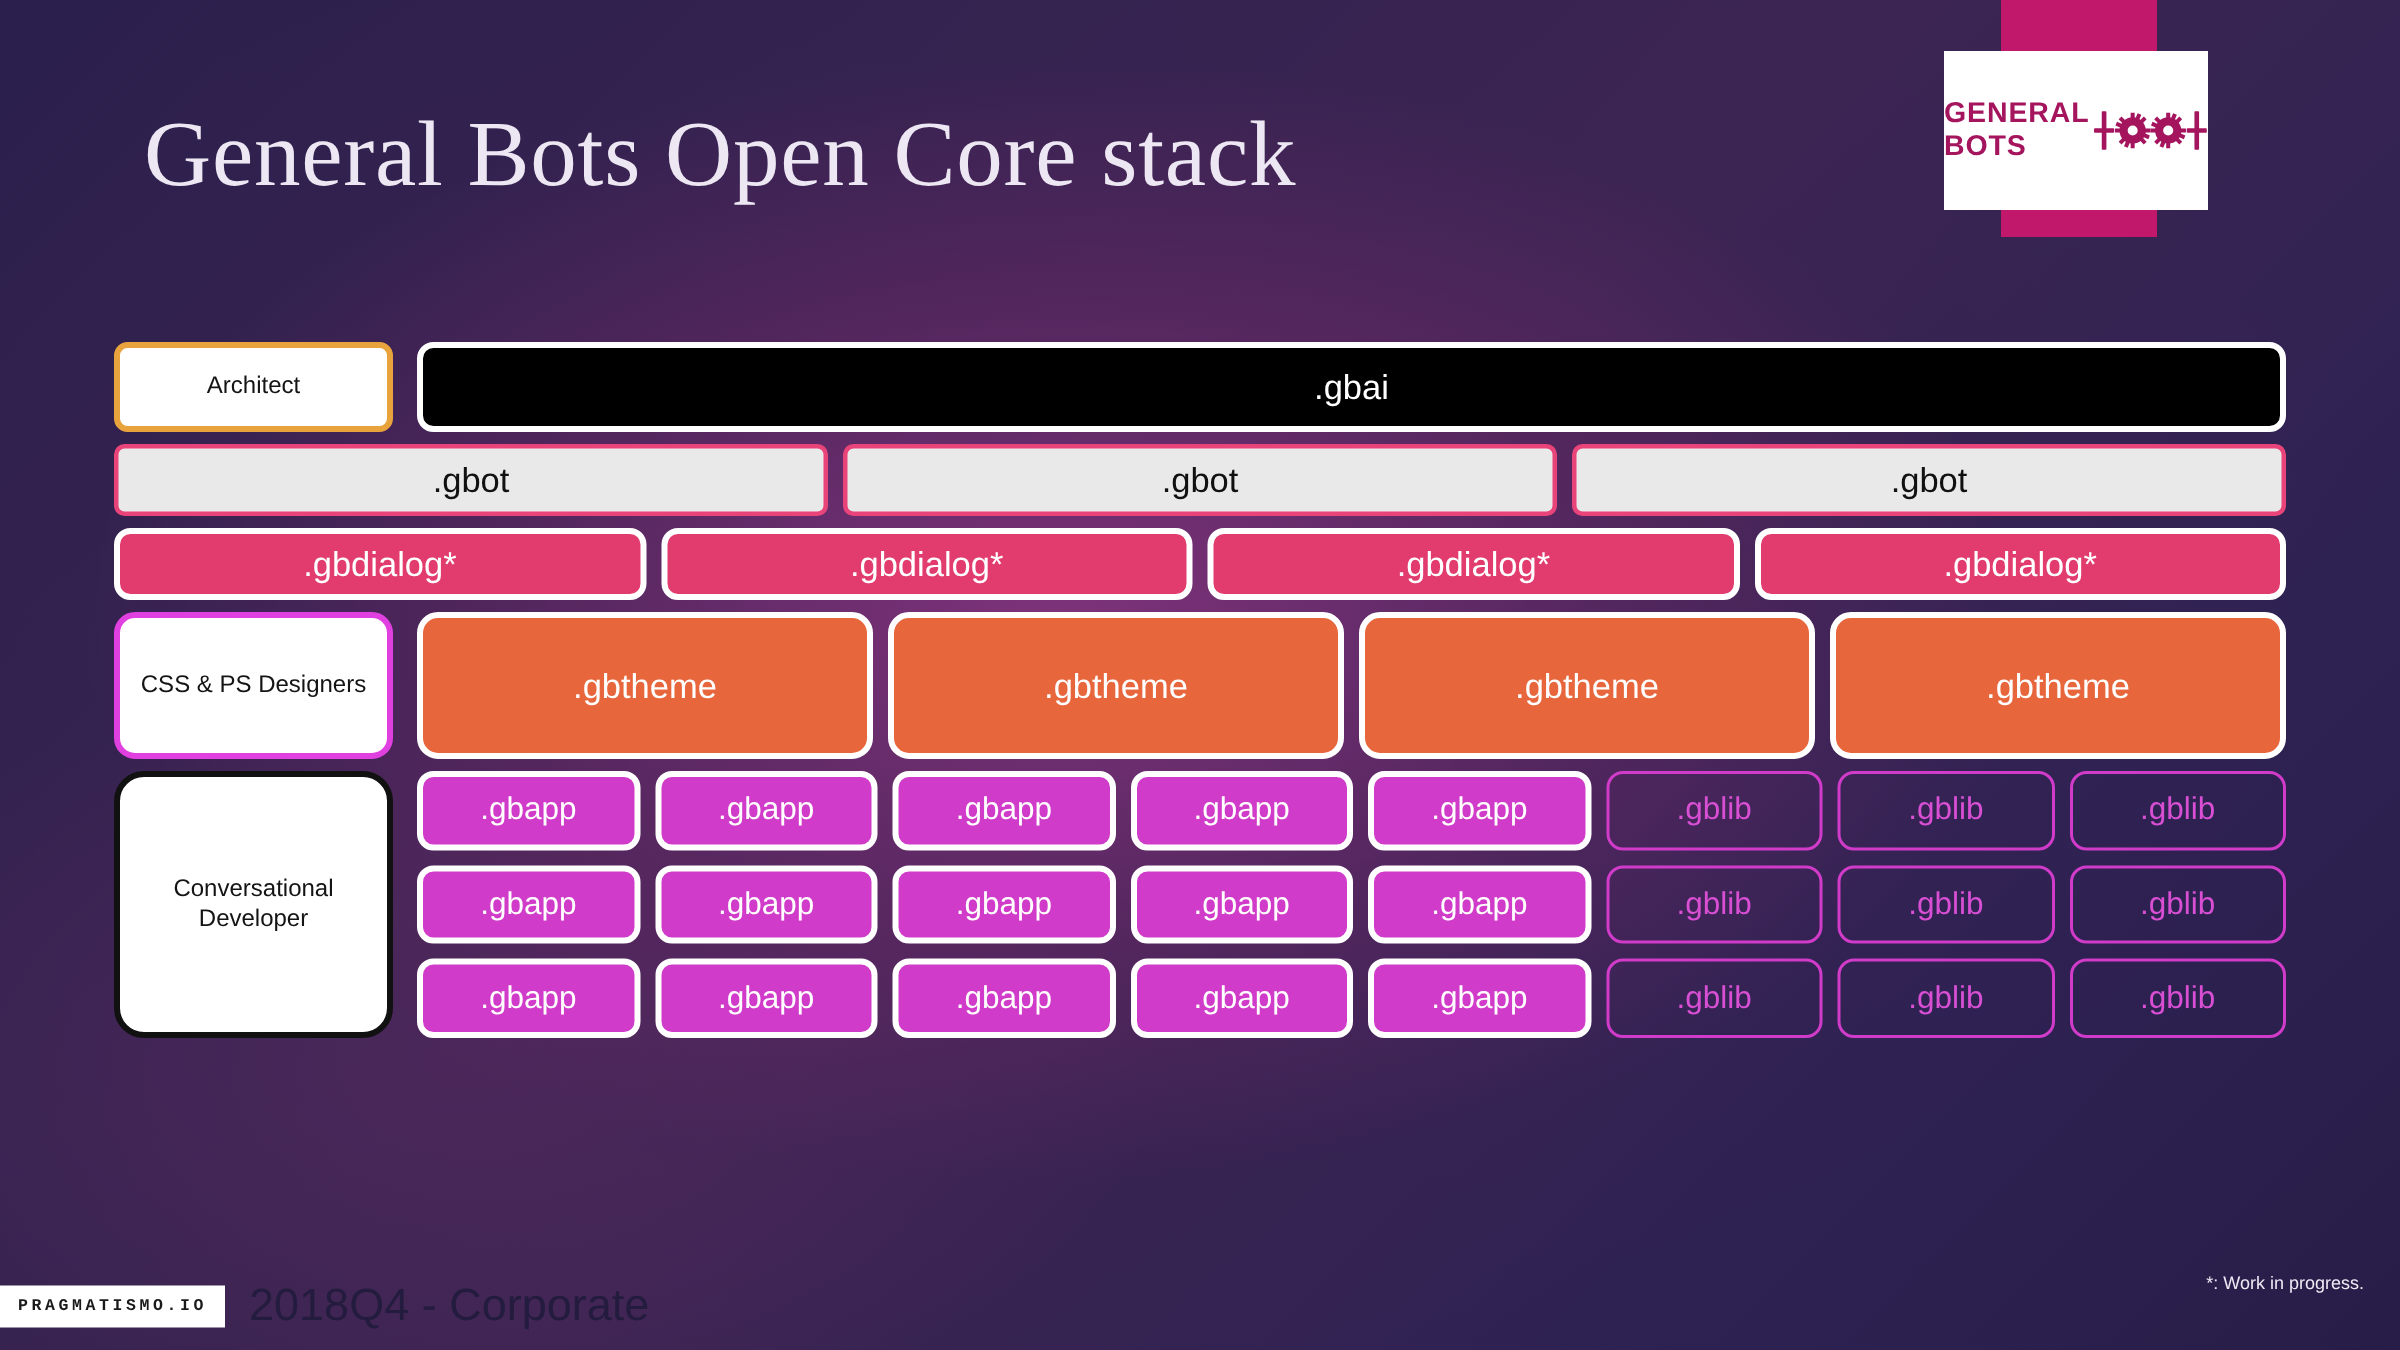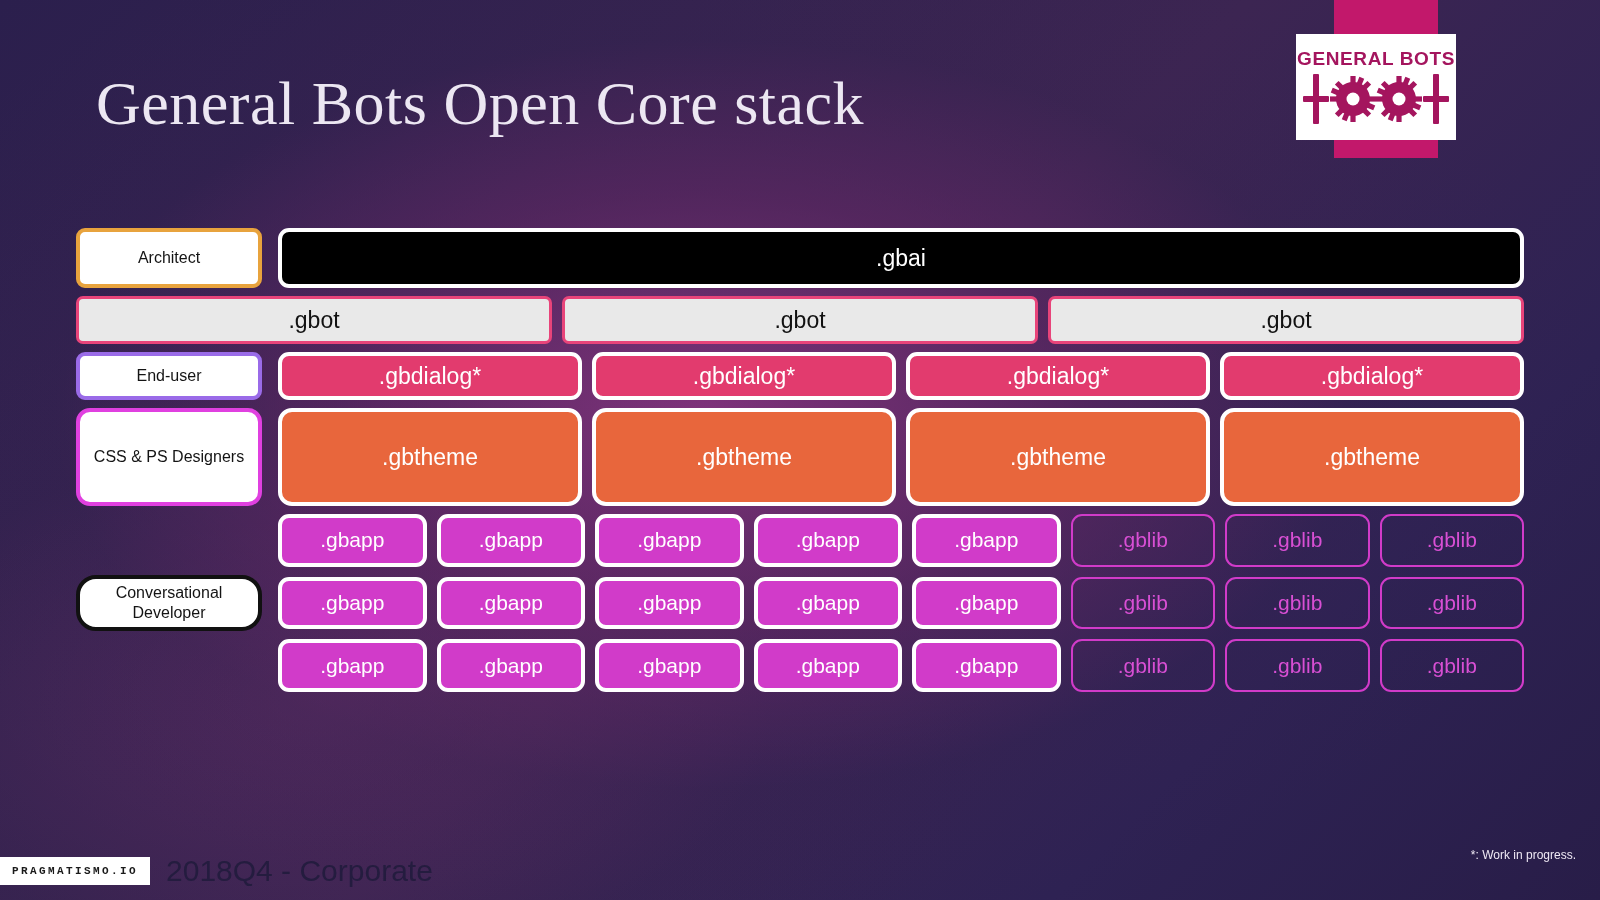--- a/index.html
+++ b/index.html
@@ -25,24 +25,24 @@
   
   #logo-band {
     position: absolute;
     top: 0; left: 1334px;
     width: 104px; height: 158px;
     background: #c2186b;
   }
   #logo-card {
     position: absolute;
     top: 34px; left: 1296px;
-    width: 160px; height: 106px;
+    width: 176px; height: 106px;
     background: #ffffff;
     display: flex;
-    flex-direction: column;
+    flex-direction: row;
     align-items: center;
     justify-content: center;
     gap: 2px;
   }
   #logo-text {
     color: #a4155e;
     font-weight: bold;
     font-size: 19px;
     letter-spacing: 0.6px;
     font-family: "Liberation Sans", sans-serif;
@@ -133,21 +133,21 @@
   .row-product   .cells { height: 48px; }
   .row-enduser   .label-cell,
   .row-enduser   .cells { height: 48px; }
   .row-designer  .label-cell,
   .row-designer  .cells { height: 98px; }
   .row-frontend  .label-cell,
   .row-frontend  .cells { height: 100px; }
 
   
   .row-conv { align-items: stretch; }
-  .row-conv .label-cell { height: 178px; align-items: center; }
+  .row-conv .label-cell { height: 178px; }
   .conv-stack {
     flex: 1;
     display: flex;
     flex-direction: column;
     gap: 10px;
   }
   .conv-stack .cells { height: 52px; }
 
   
   #footer-note {
@@ -250,23 +250,20 @@
 
     <div class="stack-row row-product">
       <div class="cells">
         <div class="cell c-gbot">.gbot</div>
         <div class="cell c-gbot">.gbot</div>
         <div class="cell c-gbot">.gbot</div>
       </div>
     </div>
 
     <div class="stack-row row-enduser">
-      <div class="label-cell">
-        <div class="role-box role-enduser">End-user</div>
-      </div>
       <div class="cells">
         <div class="cell c-gbdialog">.gbdialog*</div>
         <div class="cell c-gbdialog">.gbdialog*</div>
         <div class="cell c-gbdialog">.gbdialog*</div>
         <div class="cell c-gbdialog">.gbdialog*</div>
       </div>
     </div>
 
     <div class="stack-row row-designer">
       <div class="label-cell">

